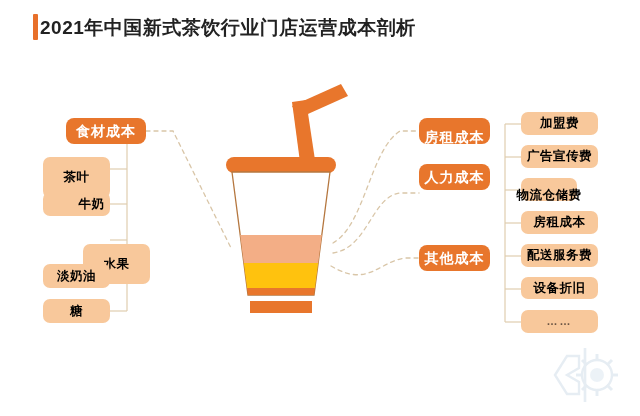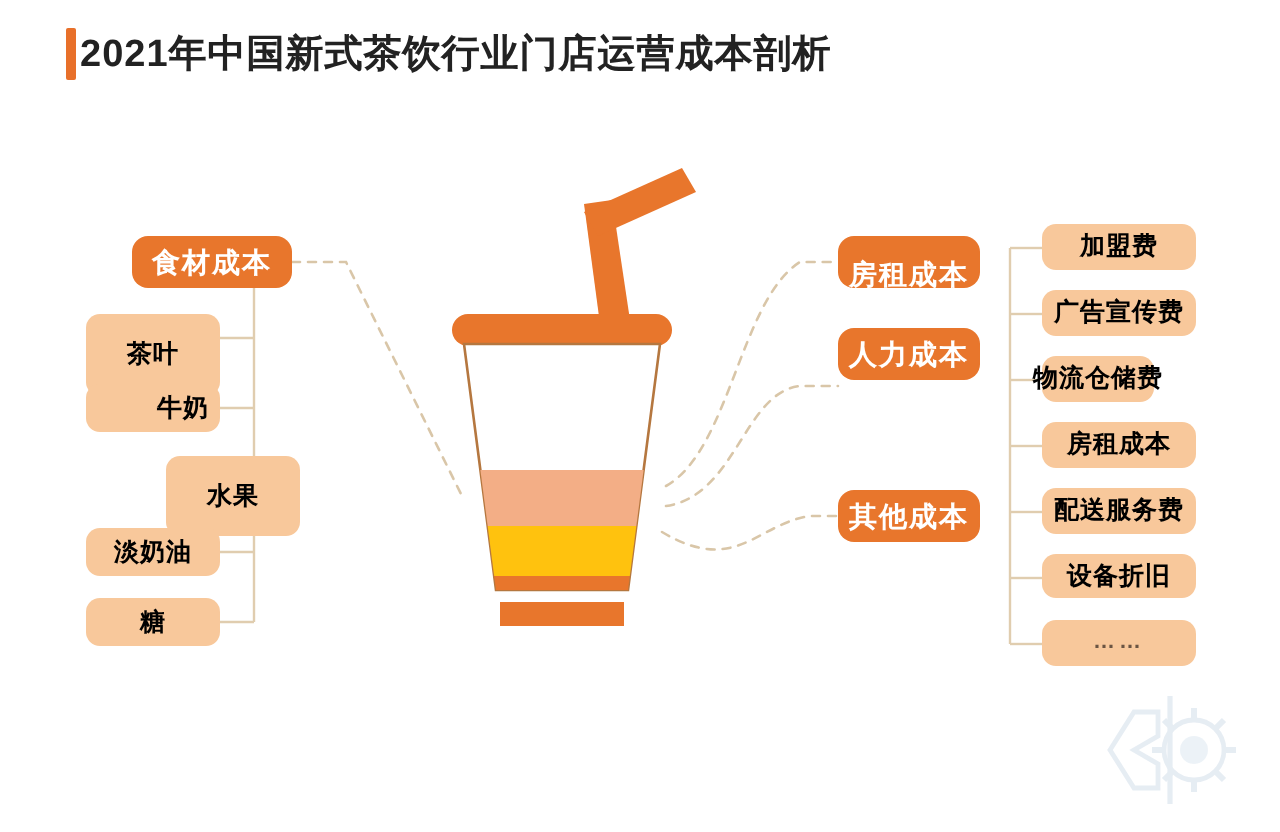--- a/index.html
+++ b/index.html
@@ -123,21 +123,21 @@
   <div class="node primary" style="left:66px;top:118px;width:80px;height:26px;">
     <span>食材成本</span>
   </div>
 
   <div class="node sub" style="left:43px;top:157px;width:67px;height:41px;align-items:center;">
     <span>茶叶</span>
   </div>
   <div class="node sub" style="left:43px;top:192px;width:67px;height:24px;padding-left:30px;">
     <span>牛奶</span>
   </div>
-  <div class="node sub" style="left:43px;top:228px;width:67px;height:40px;margin-left:40px;">
+  <div class="node sub" style="left:43px;top:244px;width:67px;height:40px;margin-left:40px;">
     <span>水果</span>
   </div>
   <div class="node sub" style="left:43px;top:264px;width:67px;height:24px;">
     <span>淡奶油</span>
   </div>
   <div class="node sub" style="left:43px;top:299px;width:67px;height:24px;">
     <span>糖</span>
   </div>
 
   <div class="node primary" style="left:419px;top:118px;width:71px;height:26px;align-items:flex-end;">
@@ -149,21 +149,21 @@
   <div class="node primary" style="left:419px;top:245px;width:71px;height:26px;">
     <span>其他成本</span>
   </div>
 
   <div class="node sub" style="left:521px;top:112px;width:77px;height:23px;">
     <span>加盟费</span>
   </div>
   <div class="node sub" style="left:521px;top:145px;width:77px;height:23px;">
     <span>广告宣传费</span>
   </div>
-  <div class="node sub" style="left:521px;top:178px;width:56px;height:23px;">
+  <div class="node sub" style="left:521px;top:178px;width:56px;height:23px;align-items:flex-end;">
     <span>物流仓储费</span>
   </div>
   <div class="node sub" style="left:521px;top:211px;width:77px;height:23px;">
     <span>房租成本</span>
   </div>
   <div class="node sub" style="left:521px;top:244px;width:77px;height:23px;">
     <span>配送服务费</span>
   </div>
   <div class="node sub" style="left:521px;top:277px;width:77px;height:22px;">
     <span>设备折旧</span>

